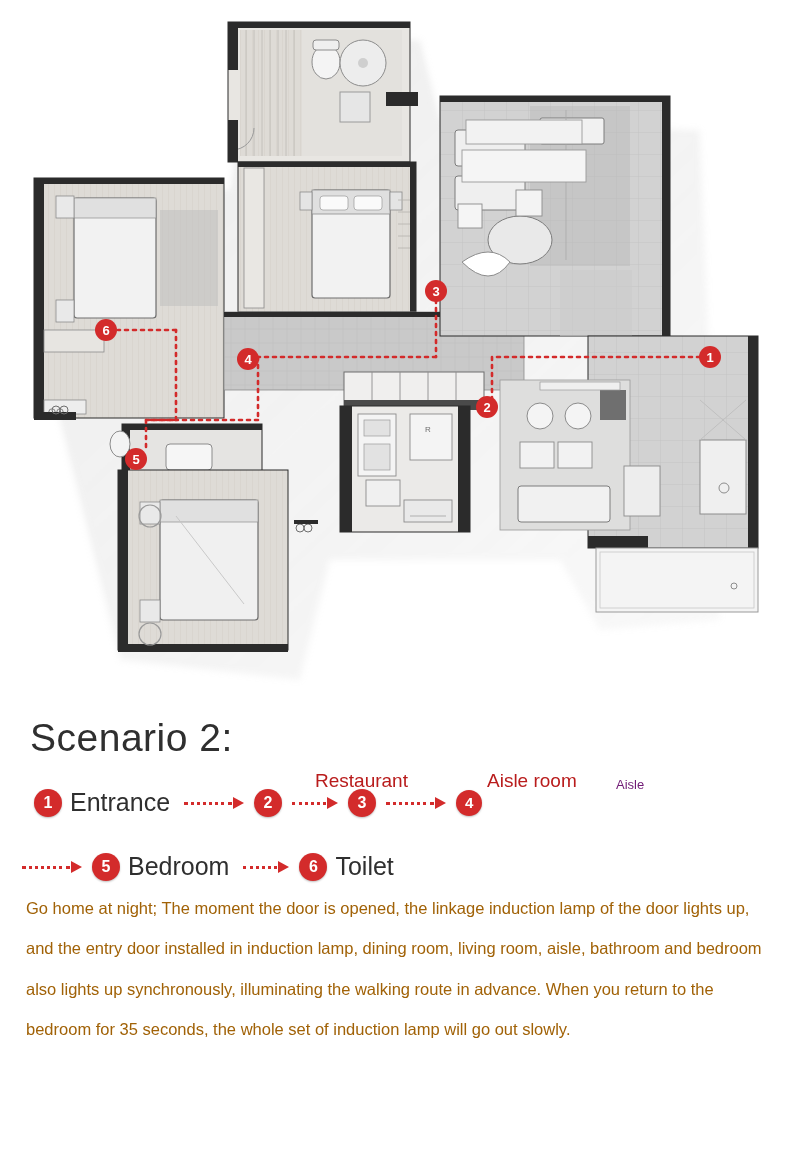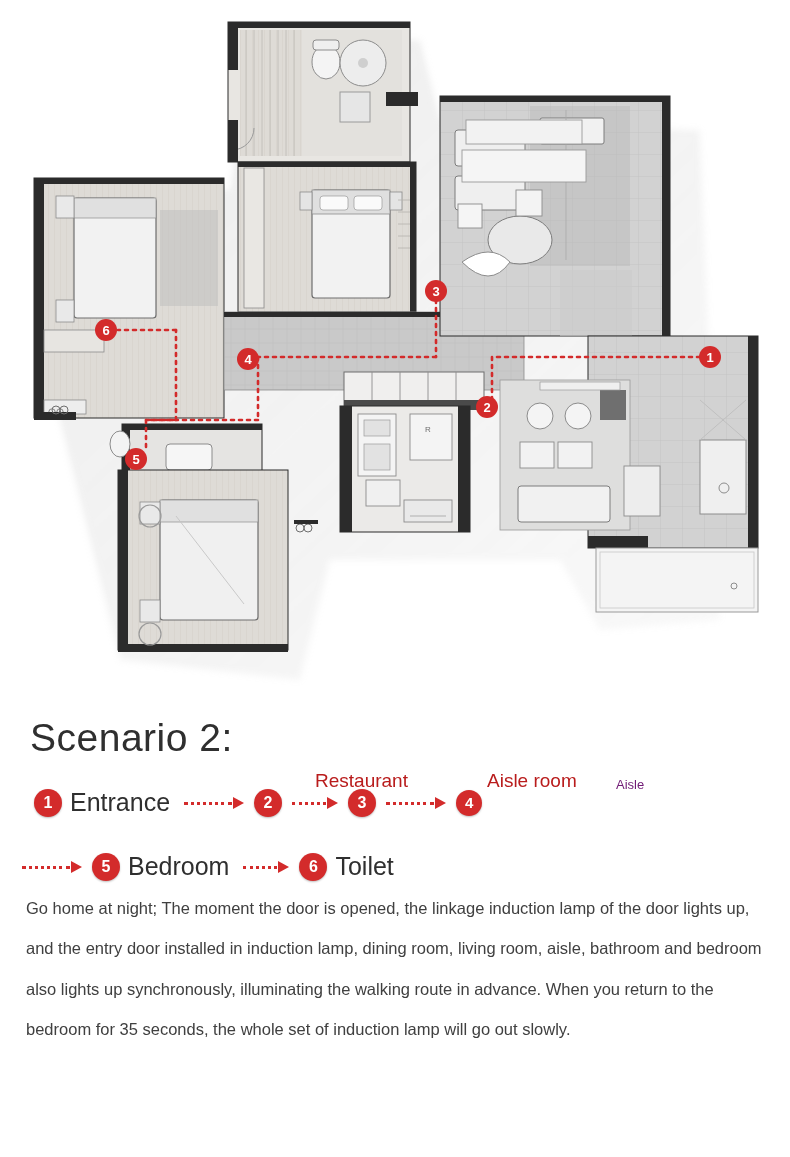--- a/index.html
+++ b/index.html
@@ -118,21 +118,21 @@
   #lbl-living { left: 487px; top: 70px; }
   #lbl-aisle { left: 616px; top: 77px; font-size: 13px; color:#701a75; }
 
   .desc {
     position: absolute;
     left: 26px;
     top: 188px;
     width: 740px;
     font-size: 16.5px;
     line-height: 2.45;
-    color: #404040;
+    color: #a16207;
   }
 </style>
 </head>
 <body>
 
 <div id="floorplan">
   <svg class="fp-svg" width="790" height="700" viewBox="0 0 790 700">
     <defs>
       <pattern id="woodfloor" width="6" height="6" patternUnits="userSpaceOnUse">
         <rect width="6" height="6" fill="#dedbd6"></rect>

